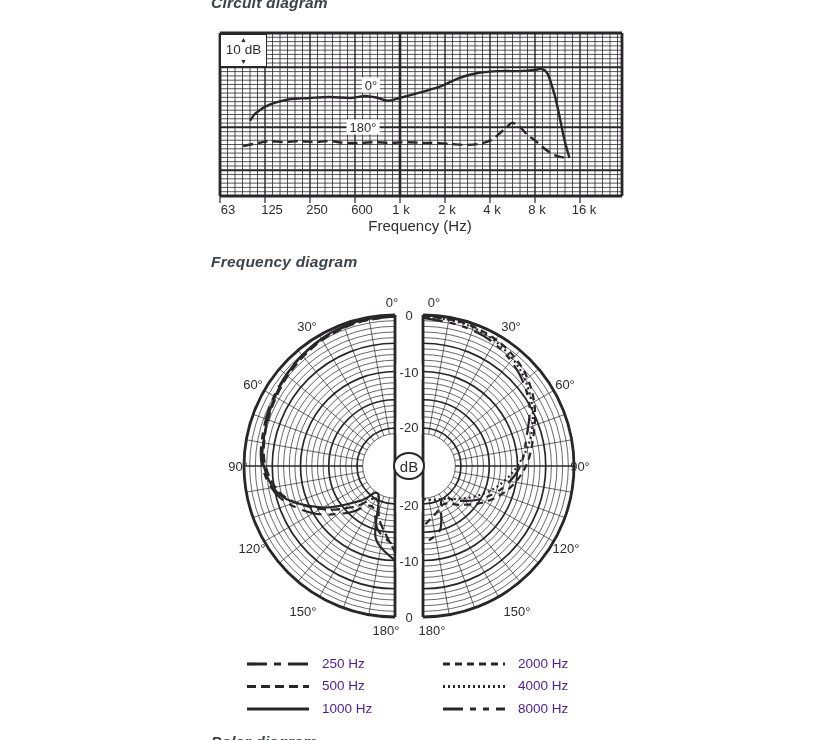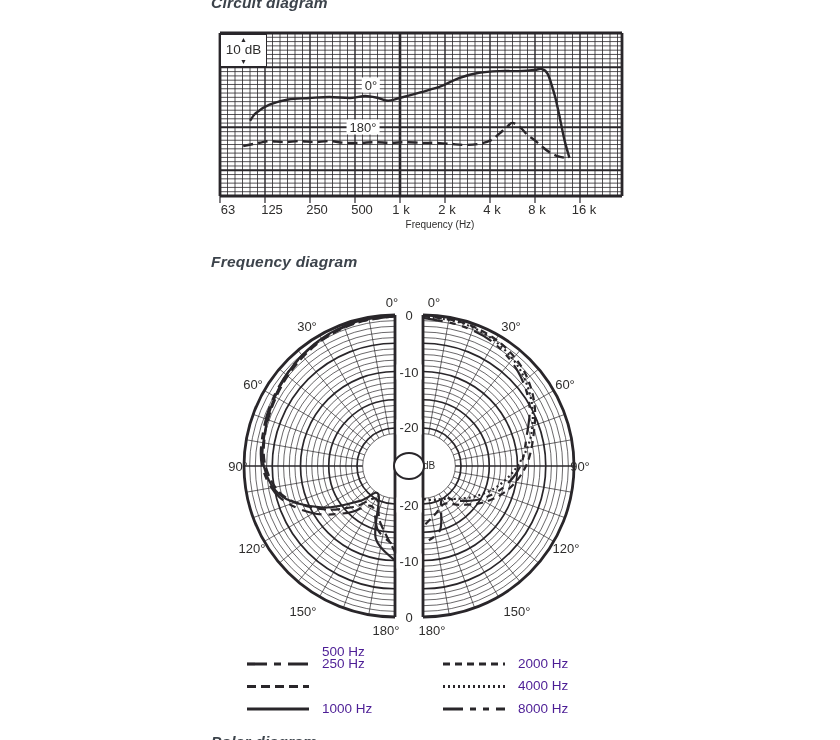--- a/index.html
+++ b/index.html
@@ -6,21 +6,21 @@
   .canvas{position:relative;width:840px;height:740px;background:#fff;overflow:hidden;
           font-family:Liberation Sans, sans-serif;padding-left:40px;}
   #gfx{position:absolute;left:0;top:0;}
   .heading{position:absolute;margin:0;font-style:italic;font-weight:bold;font-size:15.5px;
            color:#3c434b;letter-spacing:.2px;white-space:nowrap;}
   .t{position:absolute;transform:translate(-50%,-50%);font-size:13px;color:#2e2d2c;
      white-space:nowrap;line-height:1;}
   .tl{position:absolute;transform:translateY(-50%);font-size:13.5px;color:#4c1d95;
       white-space:nowrap;line-height:1;}
   .wbg{background:#fff;padding:1px 3px;}
-  .big{font-size:10px;margin-left:20px;}
+  .big{font-size:15px;}
   .scalebox{position:absolute;left:220px;top:34px;width:47px;height:33px;background:#fff;
             border:1.6px solid #29262a;box-sizing:border-box;text-align:center;}
   .sbt{font-size:13.5px;color:#2e2d2c;line-height:30px;}
   .arr{position:absolute;left:50%;transform:translateX(-50%);font-size:7px;color:#29262a;line-height:1;}
   .arr.up{top:1px;} .arr.dn{bottom:1px;}
 </style>
 </head>
 <body>
 
 <div class="canvas">
@@ -229,21 +229,21 @@
 
   <div class="scalebox">
     <span class="arr up">▲</span><span class="sbt">10 dB</span><span class="arr dn">▼</span>
   </div>
   <span class="t wbg" style="left:371px;top:85px;">0°</span>
   <span class="t wbg" style="left:363px;top:127px;">180°</span>
 
   <span class="t" style="left:228px;top:209px;">63</span>
   <span class="t" style="left:272px;top:209px;">125</span>
   <span class="t" style="left:317px;top:209px;">250</span>
-  <span class="t" style="left:362px;top:209px;">500</span>
+  <span class="t" style="left:362px;top:209px;">600</span>
   <span class="t" style="left:401px;top:209px;">1 k</span>
   <span class="t" style="left:447px;top:209px;">2 k</span>
   <span class="t" style="left:492px;top:209px;text-align:right;">4 k</span>
   <span class="t" style="left:537px;top:209px;">8 k</span>
   <span class="t" style="left:584px;top:209px;">16 k</span>
   <span class="t big" style="left:420px;top:225px;">Frequency (Hz)</span>
 
   <h2 class="heading" style="left:211px;top:253px;">Frequency diagram</h2>
 
   <span class="t" style="left:392px;top:302px;">0°</span>
@@ -264,20 +264,20 @@
 
   <span class="t wbg" style="left:409px;top:315px;">0</span>
   <span class="t wbg" style="left:409px;top:372px;">-10</span>
   <span class="t wbg" style="left:409px;top:427px;">-20</span>
   <span class="t big" style="left:409px;top:466px;">dB</span>
   <span class="t wbg" style="left:409px;top:505px;">-20</span>
   <span class="t wbg" style="left:409px;top:561px;">-10</span>
   <span class="t wbg" style="left:409px;top:617px;">0</span>
 
   <span class="tl" style="left:322px;top:664px;">250 Hz</span>
-  <span class="tl" style="left:322px;top:652px;text-align:center;">500 Hz</span>
+  <span class="tl" style="left:322px;top:686px;text-align:center;">500 Hz</span>
   <span class="tl" style="left:322px;top:709px;">1000 Hz</span>
   <span class="tl" style="left:518px;top:664px;">2000 Hz</span>
   <span class="tl" style="left:518px;top:686px;">4000 Hz</span>
   <span class="tl" style="left:518px;top:709px;text-align:right;">8000 Hz</span>
 
   <h2 class="heading" style="left:211px;top:733px;">Polar diagram</h2>
 </div>
 
 </body></html>

